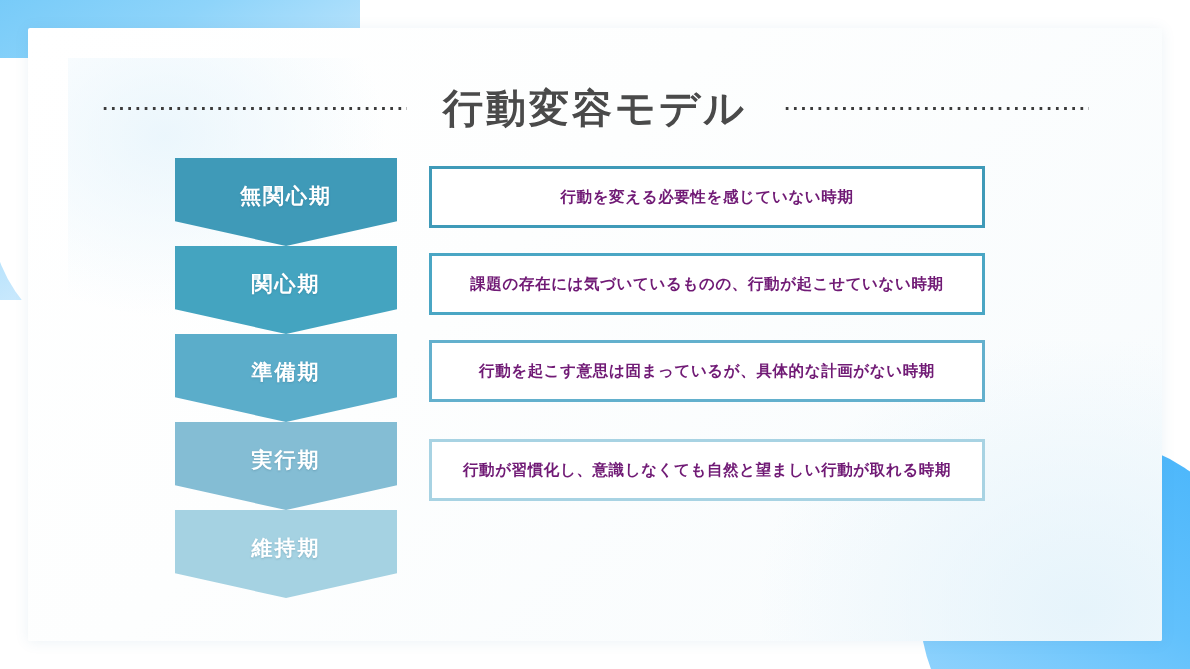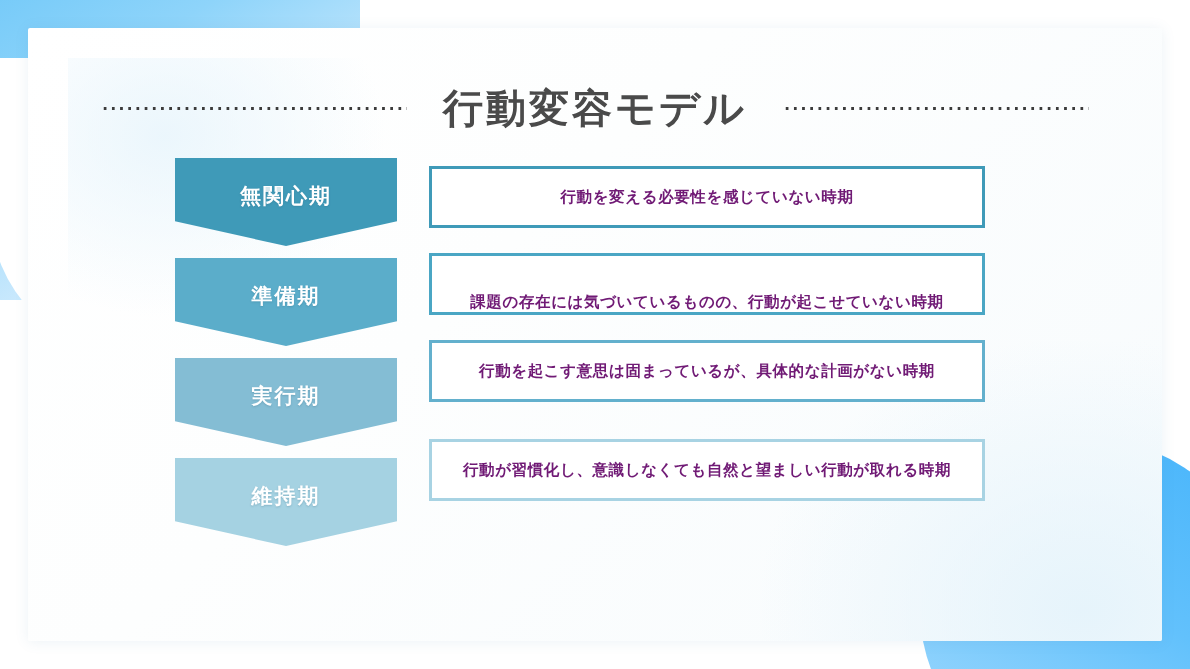--- a/index.html
+++ b/index.html
@@ -116,21 +116,21 @@
   .funnel {
     position:relative;
     width:222px;
     margin-left:147px;
     flex:0 0 auto;
   }
   .stage {
     position:relative;
     width:222px;
     height:88px;
-    margin-bottom:12px;
+    margin-bottom:0;
     display:flex;
     align-items:center;
     justify-content:center;
     clip-path:polygon(0 0, 100% 0, 100% 72%, 50% 100%, 0 72%);
   }
   .stage-label {
     position:relative;
     color:#ffffff;
     font-size:21px;
     font-weight:bold;
@@ -187,36 +187,39 @@
     <h1 class="page-title">行動変容モデル</h1>
     <div class="dot-rule right" style="background-image: radial-gradient(circle, rgb(59, 59, 59) 0px, rgb(59, 59, 59) 1.6px, rgba(0, 0, 0, 0) 1.8px);"></div>
   </div>
 
   <div class="diagram">
 
     <div class="funnel">
       <div class="stage" style="background: rgb(63, 154, 184);">
         <span class="stage-label">無関心期</span>
       </div>
+      <div class="stage" style="background: rgb(68, 164, 192);">
+        <span class="stage-label">関心期</span>
+      </div>
       <div class="stage" style="background: rgb(91, 173, 202);">
         <span class="stage-label">準備期</span>
       </div>
       <div class="stage" style="background: rgb(132, 189, 212);">
         <span class="stage-label">実行期</span>
       </div>
       <div class="stage" style="background: rgb(165, 210, 226);">
         <span class="stage-label">維持期</span>
       </div>
     </div>
 
     <div class="rows">
       <div class="desc-box" style="border-color: rgb(63, 154, 184);">
         <span class="desc-text">行動を変える必要性を感じていない時期</span>
       </div>
-      <div class="desc-box" style="border-color: rgb(74, 166, 196); align-items: flex-end;">
+      <div class="desc-box" style="border-color: rgb(74, 166, 196);">
         <span class="desc-text">課題の存在には気づいているものの、行動が起こせていない時期</span>
       </div>
       <div class="desc-box" style="border-color: rgb(99, 176, 205);">
         <span class="desc-text">行動を起こす意思は固まっているが、具体的な計画がない時期</span>
       </div>
       <div class="desc-box" style="border-color: rgb(168, 211, 227); margin-top: 12px;">
         <span class="desc-text">行動が習慣化し、意識しなくても自然と望ましい行動が取れる時期</span>
       </div>
     </div>
 

